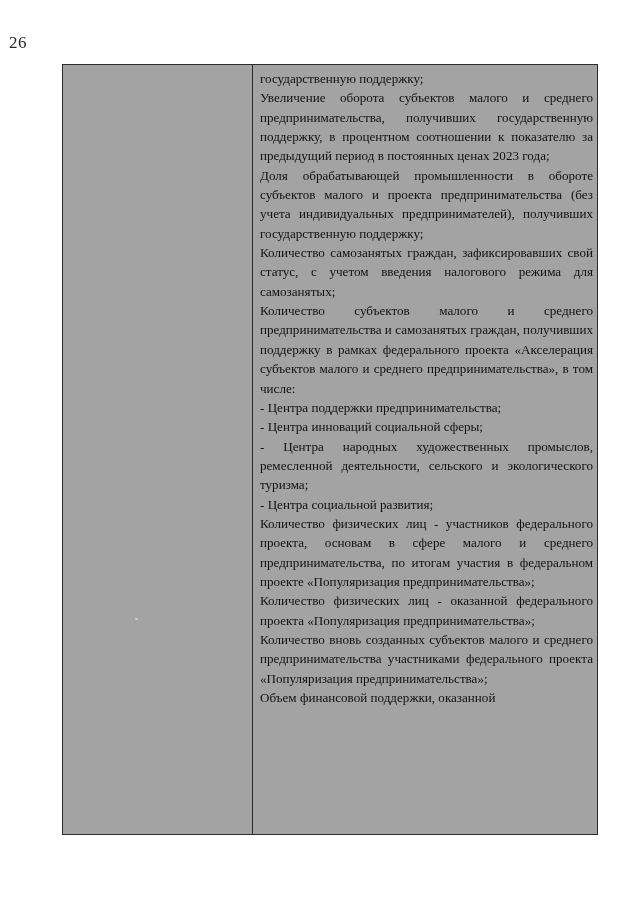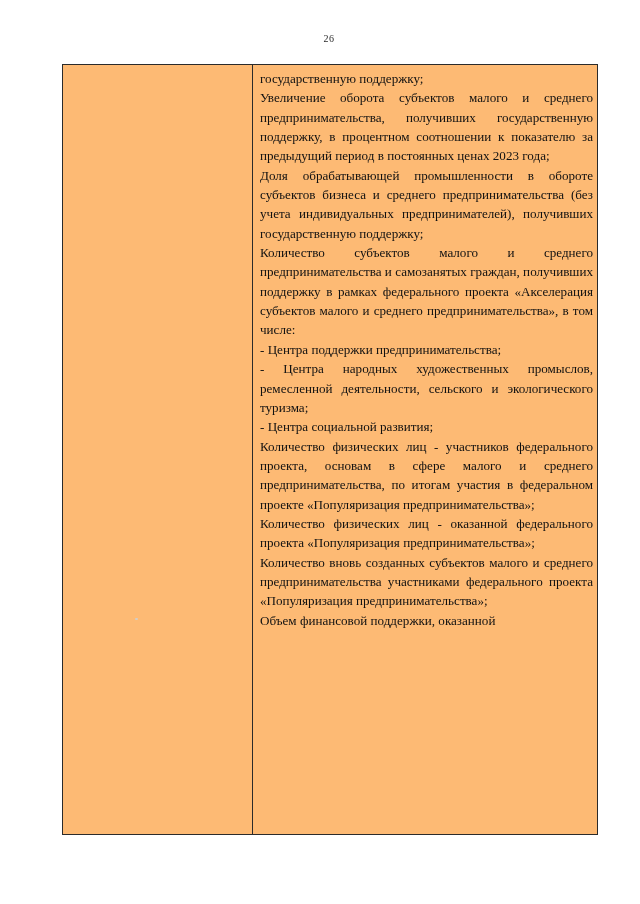--- a/index.html
+++ b/index.html
@@ -15,41 +15,41 @@
     color: #111111;
     overflow: hidden;
   }
 
   
   .page-number {
     position: absolute;
     top: 33px;
     left: 0;
     width: 640px;
-    text-align: center;
-    font-size: 10px;
+    text-align: left;
+    font-size: 17px;
     letter-spacing: 0.4px;
     color: #2a2a2a;
   }
   .page-number .pn-inner {
     display: inline-block;
     transform: translateX(9px);
   }
 
   
   .doc-table {
     position: absolute;
     left: 62px;
     top: 64px;
     width: 536px;
     height: 771px;
     box-sizing: border-box;
     border: 1px solid #2b2b2b;
     display: flex;
-    background: #fdba74;
+    background: #a3a3a3;
   }
   .col-left {
     width: 190px;
     box-sizing: border-box;
     border-right: 1px solid #2b2b2b;
     position: relative;
   }
   .speck {
     position: absolute;
     left: 72px;
@@ -90,23 +90,25 @@
 <div class="doc-table">
 
   <div class="col-left">
     <span></span>
     <span class="speck"></span>
   </div>
 
   <div class="col-right">
     <p class="para tight">государственную поддержку;</p>
     <p class="para">Увеличение оборота субъектов малого и среднего предпринимательства, получивших государственную поддержку, в процентном соотношении к показателю за предыдущий период в постоянных ценах 2023 года;</p>
-    <p class="para">Доля обрабатывающей промышленности в обороте субъектов бизнеса и среднего предпринимательства (без учета индивидуальных предпринимателей), получивших государственную поддержку;</p>
+    <p class="para">Доля обрабатывающей промышленности в обороте субъектов малого и проекта предпринимательства (без учета индивидуальных предпринимателей), получивших государственную поддержку;</p>
+    <p class="para">Количество самозанятых граждан, зафиксировавших свой статус, с учетом введения налогового режима для самозанятых;</p>
     <p class="para">Количество субъектов малого и среднего предпринимательства и самозанятых граждан, получивших поддержку в рамках федерального проекта «Акселерация субъектов малого и среднего предпринимательства», в том числе:</p>
     <p class="para tight">- Центра поддержки предпринимательства;</p>
+    <p class="para tight">- Центра инноваций социальной сферы;</p>
     <p class="para">- Центра народных художественных промыслов, ремесленной деятельности, сельского и экологического туризма;</p>
     <p class="para tight">- Центра социальной развития;</p>
     <p class="para">Количество физических лиц - участников федерального проекта, основам в сфере малого и среднего предпринимательства, по итогам участия в федеральном проекте «Популяризация предпринимательства»;</p>
     <p class="para">Количество физических лиц - оказанной федерального проекта «Популяризация предпринимательства»;</p>
     <p class="para">Количество вновь созданных субъектов малого и среднего предпринимательства участниками федерального проекта «Популяризация предпринимательства»;</p>
     <p class="para">Объем финансовой поддержки, оказанной</p>
   </div>
 
 </div>
 

